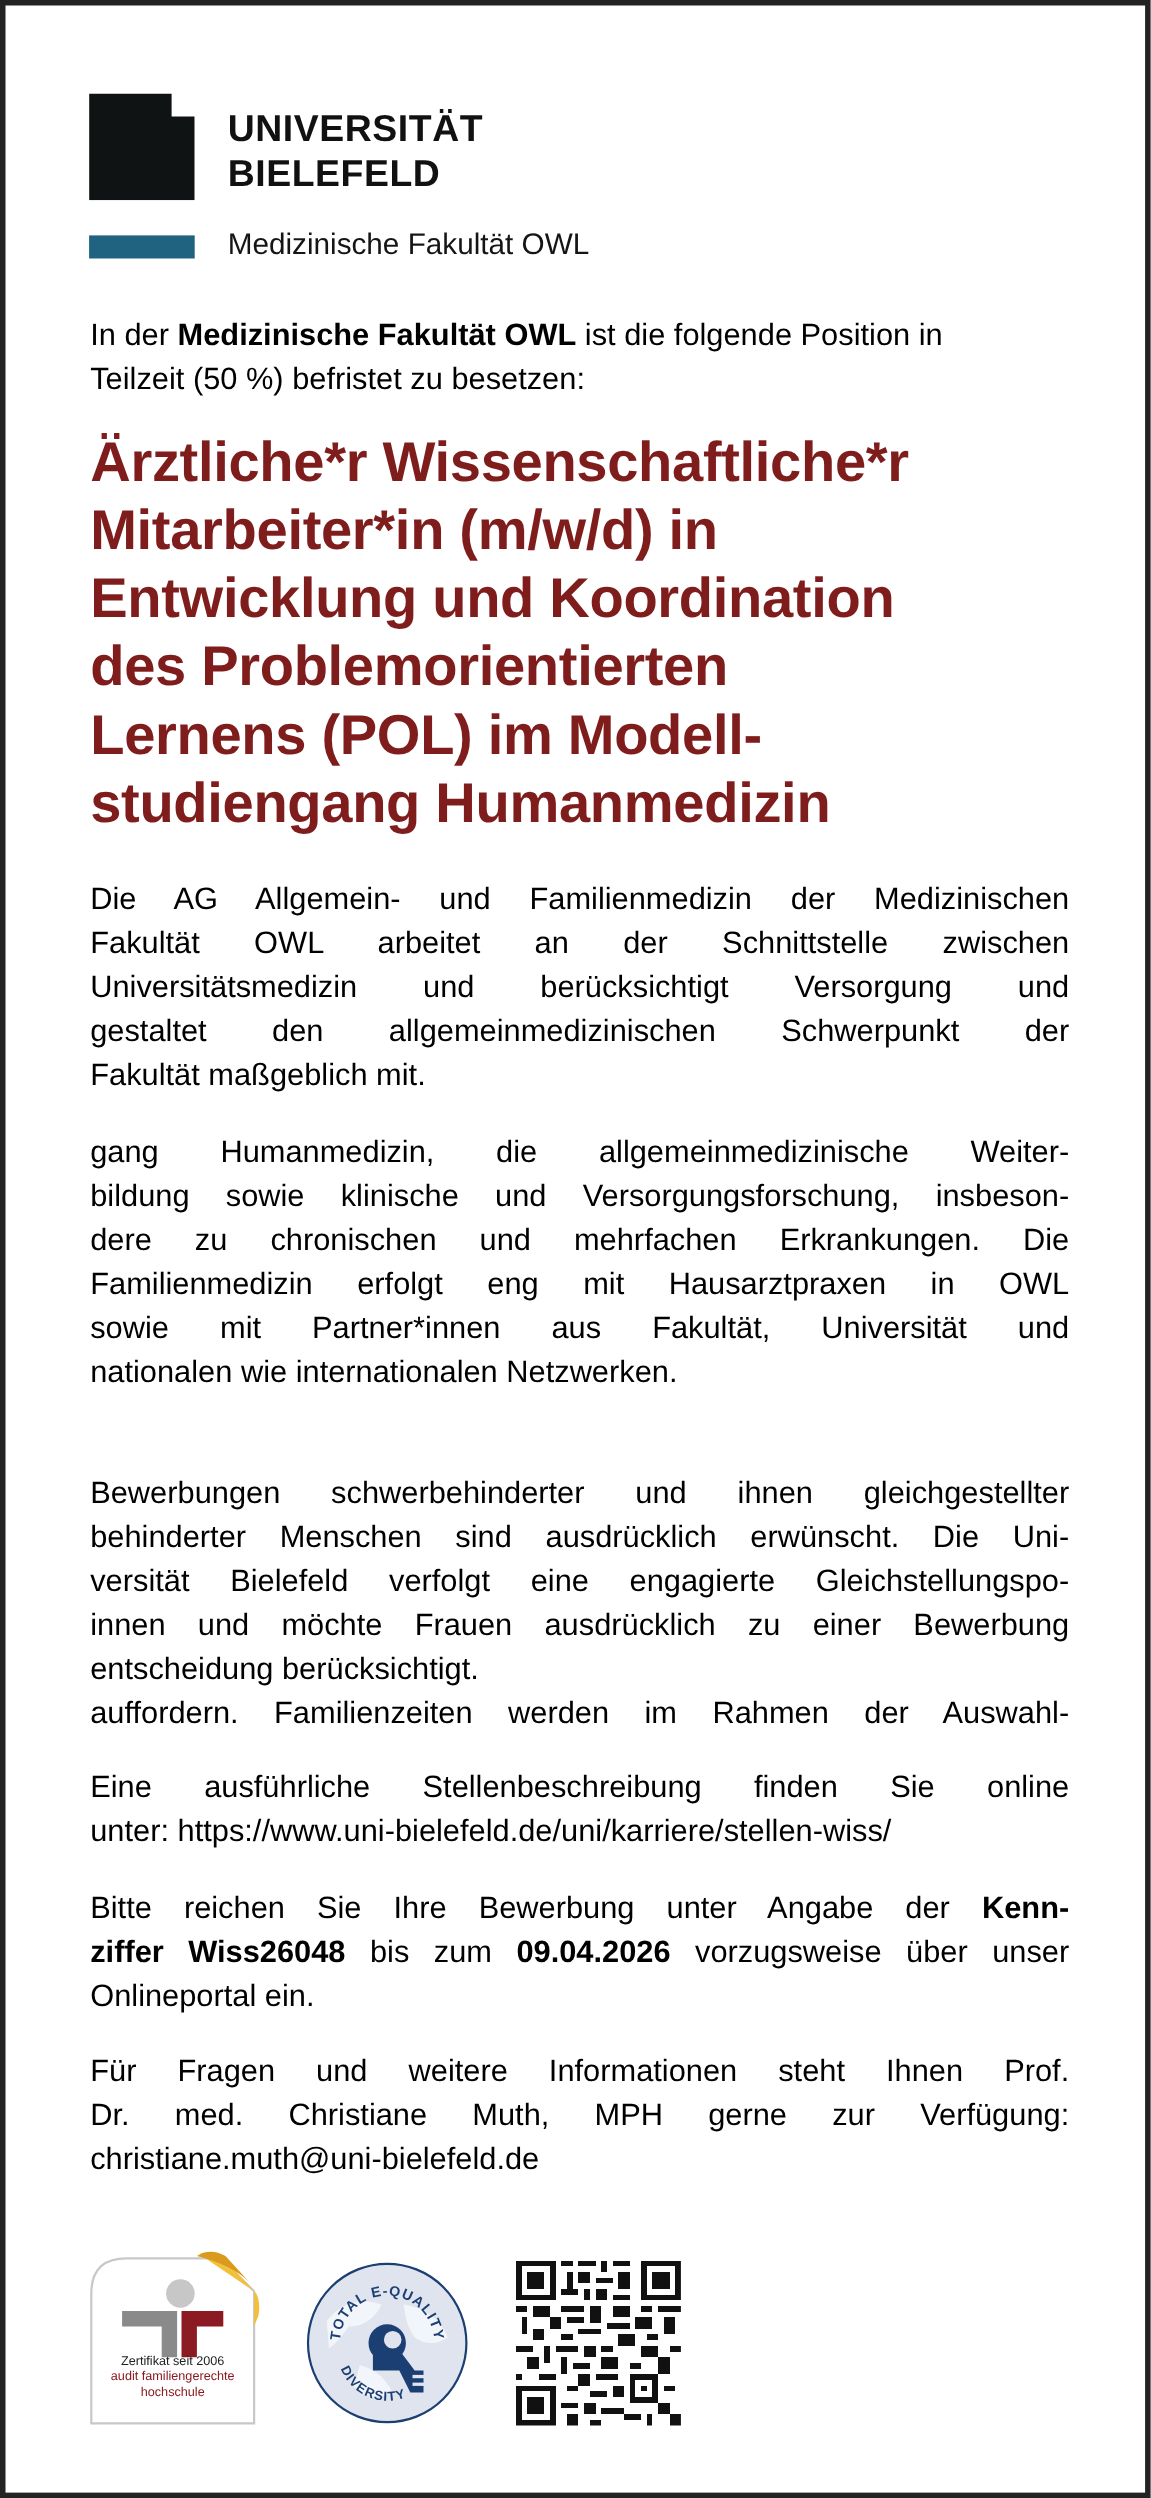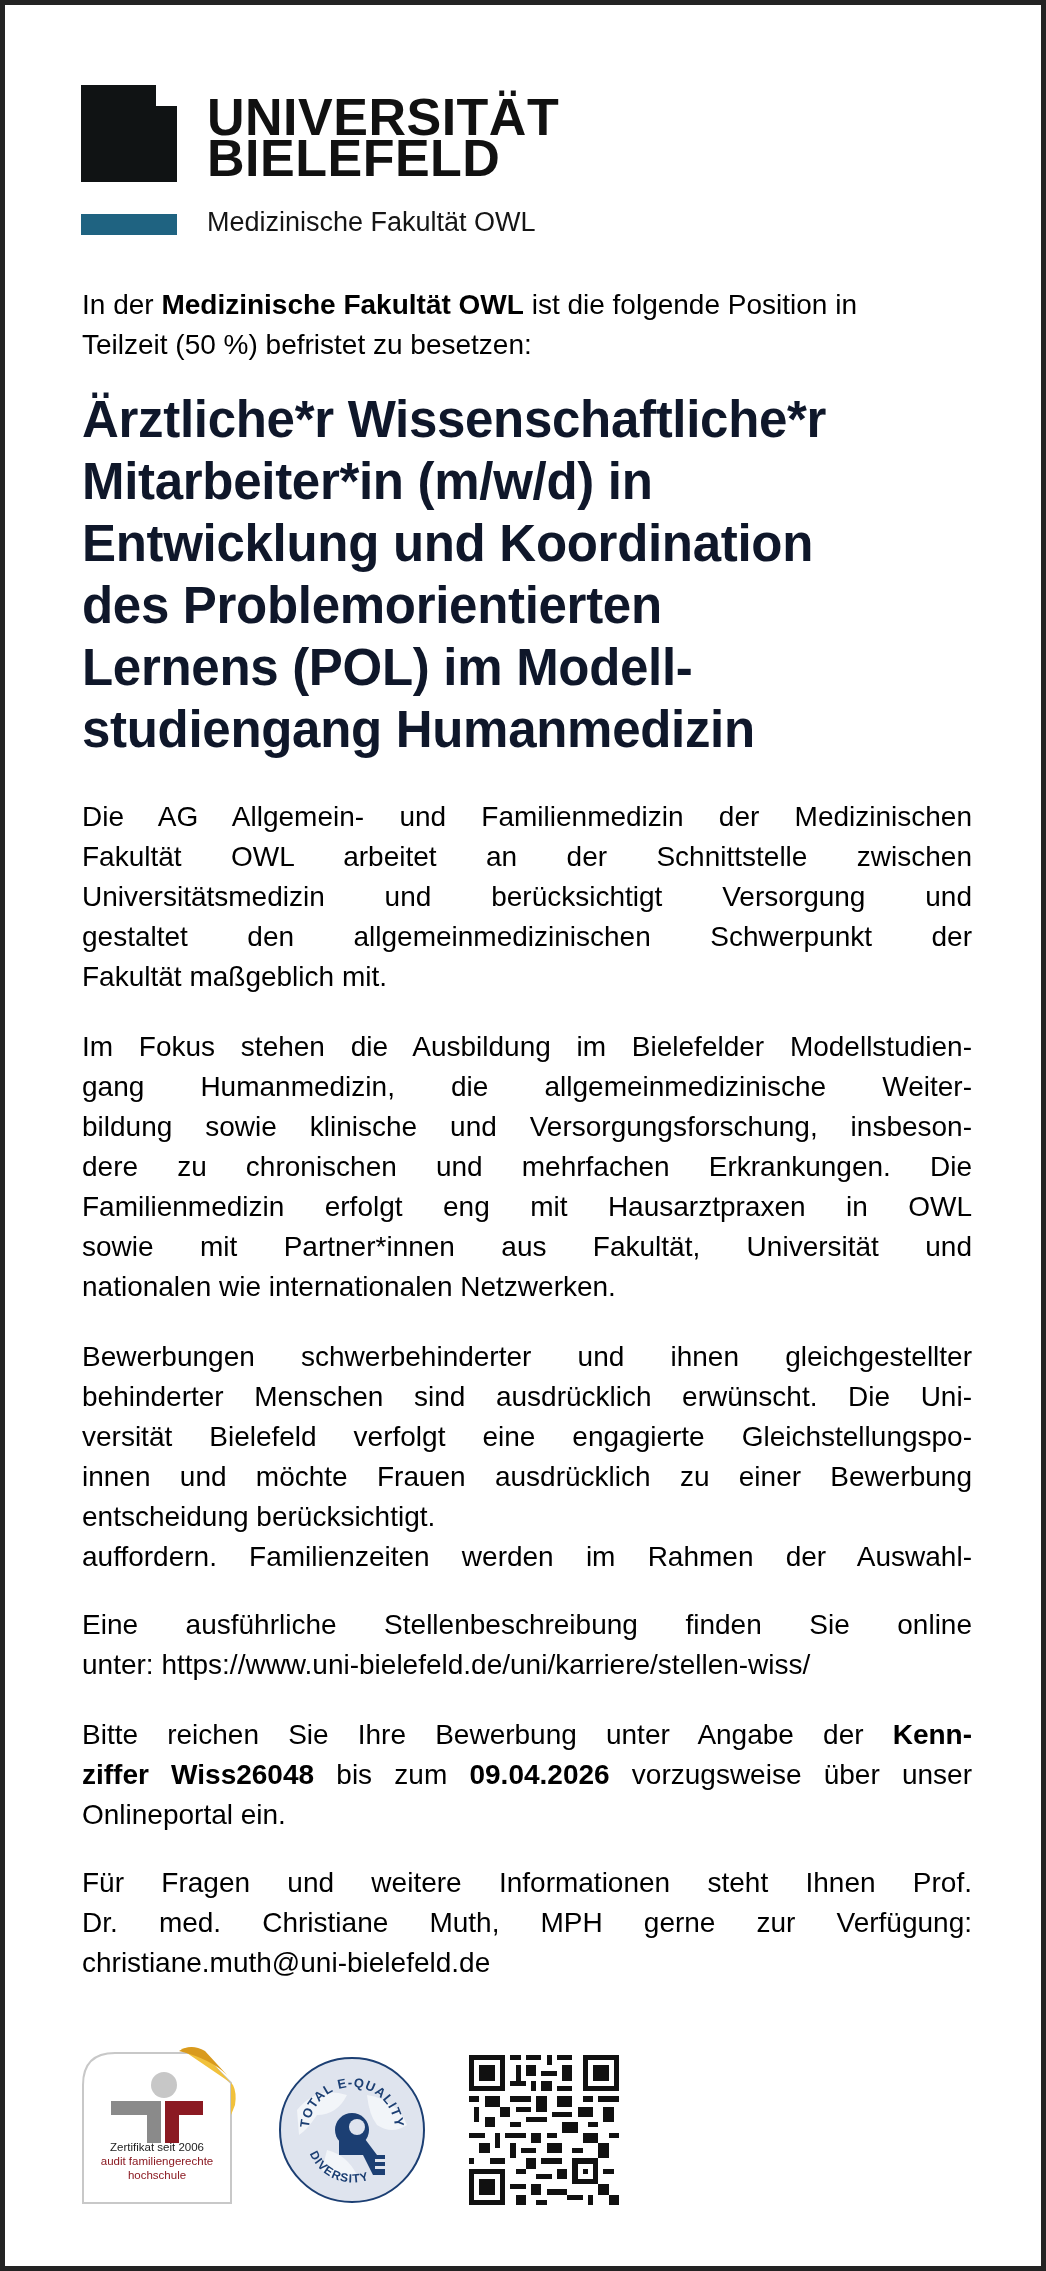--- a/index.html
+++ b/index.html
@@ -5,34 +5,34 @@
   html, body { margin: 0; padding: 0; background: #ffffff; }
   body { width: 1046px; height: 2271px; position: relative; overflow: hidden; }
   .frame {
     position: absolute; left: 0; top: 0; width: 1046px; height: 2271px;
     box-sizing: border-box; border: 5px solid #232323; background: #fff;
   }
   .logo-block { position: absolute; left: 76px; top: 80px; width: 96px; height: 97px; }
   .logo-word {
     position: absolute; left: 202px; top: 92px;
     font-family: "Liberation Sans", sans-serif; font-weight: bold;
-    font-size: 52px; line-height: 41px; color: #111; letter-spacing: 0.5px;
+    font-size: 34px; line-height: 41px; color: #111; letter-spacing: 0.5px;
   }
   .teal-bar { position: absolute; left: 76px; top: 209px; width: 96px; height: 21px; background: #1f6381; }
   .faculty {
     position: absolute; left: 202px; top: 202px;
     font-family: "Liberation Sans", sans-serif; font-size: 27px; color: #151515;
   }
   .content {
     position: absolute; left: 77px; width: 890px;
     font-family: "Liberation Sans", sans-serif; color: #000000;
   }
   .intro { top: 280px; font-size: 28px; line-height: 40px; }
   .headline {
-    top: 384px; font-size: 51px; line-height: 62px; font-weight: bold; color: #0f172a;
+    top: 384px; font-size: 51px; line-height: 62px; font-weight: bold; color: #7f1d1d;
     letter-spacing: -0.3px;
   }
   .para { font-size: 28px; line-height: 40px; text-align: justify; hyphens: manual; }
   .p1 { top: 792px; }
   .p2 { top: 1022px; }
   .p3 { top: 1332px; }
   .p4 { top: 1600px; }
   .p5 { top: 1710px; }
   .p6 { top: 1858px; }
   .para b, .intro b { font-weight: bold; }
@@ -72,21 +72,20 @@
 
   <div class="content para p1">
     <span class="line">Die AG Allgemein- und Familienmedizin der Medizinischen</span>
     <span class="line">Fakultät OWL arbeitet an der Schnittstelle zwischen</span>
     <span class="line">Universitätsmedizin und berücksichtigt Versorgung und</span>
     <span class="line">gestaltet den allgemeinmedizinischen Schwerpunkt der</span>
     <span class="line last">Fakultät maßgeblich mit.</span>
   </div>
 
   <div class="content para p2">
-    <span class="line">Im Fokus stehen die Ausbildung im Bielefelder Modellstudien-</span>
     <span class="line">gang Humanmedizin, die allgemeinmedizinische Weiter-</span>
     <span class="line">bildung sowie klinische und Versorgungsforschung, insbeson-</span>
     <span class="line">dere zu chronischen und mehrfachen Erkrankungen. Die</span>
     <span class="line">Familienmedizin erfolgt eng mit Hausarztpraxen in OWL</span>
     <span class="line">sowie mit Partner*innen aus Fakultät, Universität und</span>
     <span class="line last">nationalen wie internationalen Netzwerken.</span>
   </div>
 
   <div class="content para p3">
     <span class="line">Bewerbungen schwerbehinderter und ihnen gleichgestellter</span>

